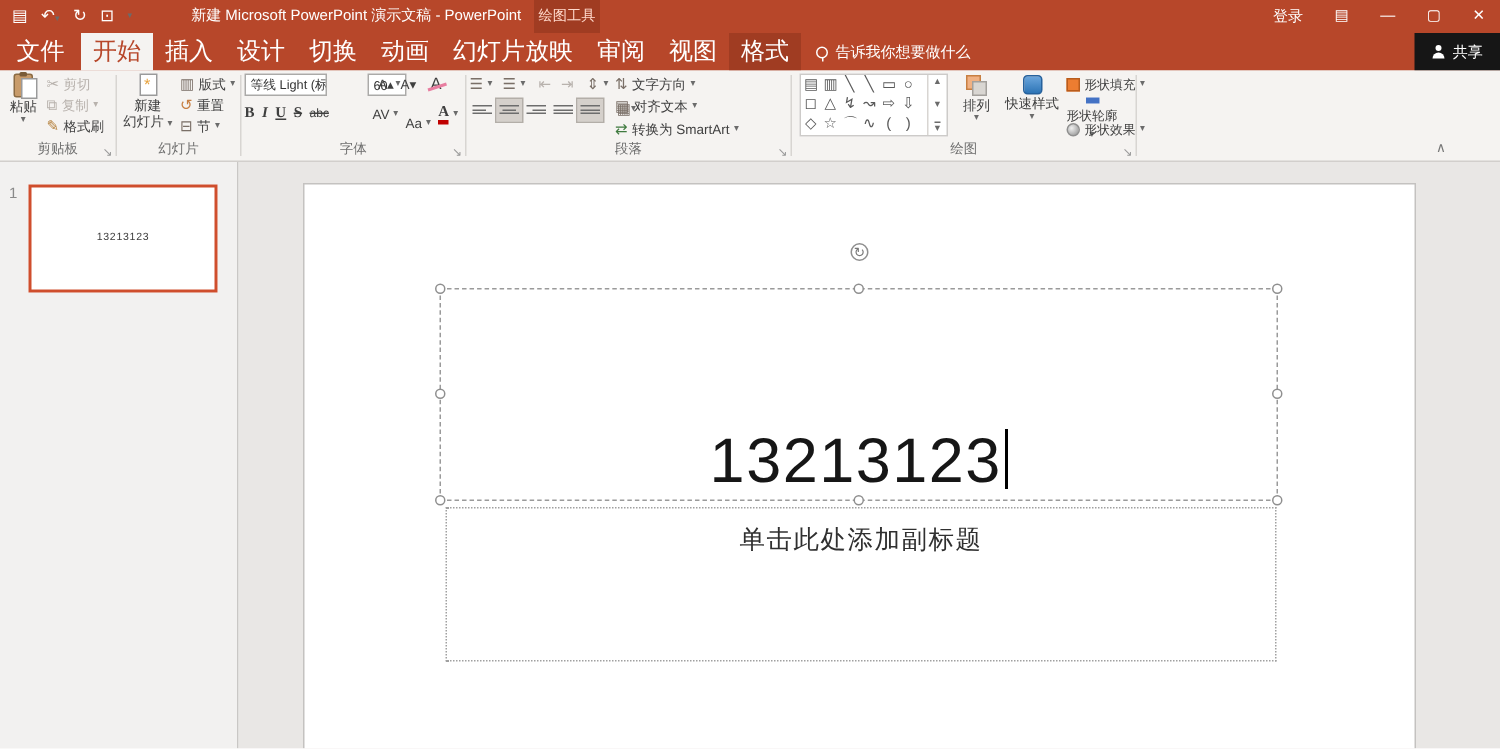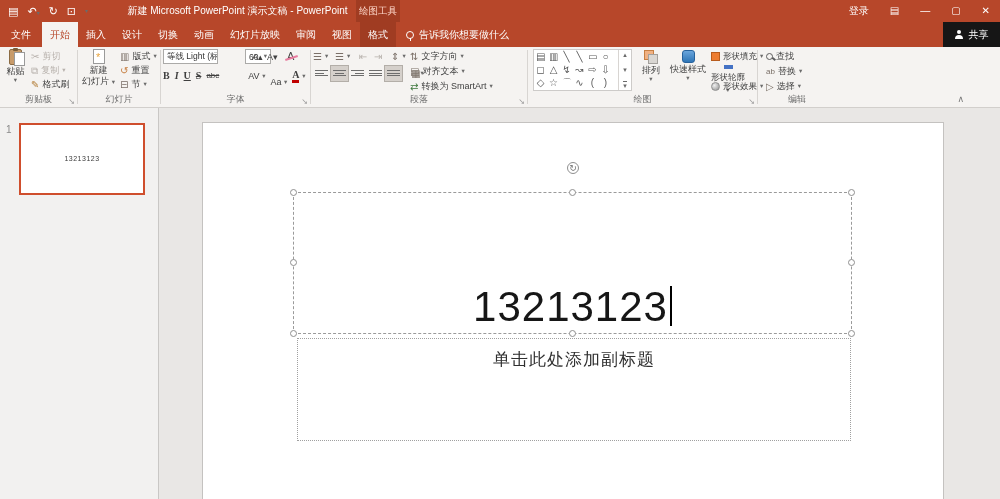--- a/index.html
+++ b/index.html
@@ -12,21 +12,21 @@
   .qat{position:absolute;left:8px;top:0;height:22px;display:flex;align-items:center;gap:9px;font-size:11px;}
   .qat span{cursor:default;line-height:1;}
   .qat .dd{font-size:6px;}
   .win-title{position:absolute;left:105px;top:0;width:265px;height:22px;line-height:22px;text-align:center;font-size:10px;white-space:nowrap;}
   .ctx-head{position:absolute;left:356px;top:0;width:44px;height:22px;background:#a03c22;color:#ffd9cc;font-size:9.5px;text-align:center;line-height:22px;}
   .win-right{position:absolute;right:10px;top:0;height:22px;display:flex;align-items:center;gap:21px;font-size:10px;}
   .win-right .glyph{font-size:10px;line-height:1;}
 
   
   .tabrow{position:absolute;left:0;top:22px;width:1000px;height:25px;background:#b7472a;display:flex;align-items:stretch;}
-  .tab{display:inline-flex;align-items:center;padding:0 8px;font-size:10px;color:#fff;white-space:nowrap;}
+  .tab{display:inline-flex;align-items:center;padding:0 8px;font-size:16px;color:#fff;white-space:nowrap;}
   .tab.file{padding:0 11px;}
   .tab.sel{background:#f5f3f1;color:#b7472a;}
   .tab.ctx{background:#a03c22;}
   .tellme{display:inline-flex;align-items:center;gap:5px;padding:0 10px;font-size:10px;color:#fff;white-space:nowrap;}
   .bulb{width:8px;height:8px;border:1px solid #fff;border-radius:50%;position:relative;}
   .bulb::after{content:'';position:absolute;left:2.5px;bottom:-3px;width:1.5px;height:3px;background:#fff;}
   .share{position:absolute;right:0;top:0;width:57px;height:25px;background:#161616;color:#fff;display:flex;align-items:center;justify-content:center;gap:5px;font-size:10px;}
   .person{position:relative;width:9px;height:9px;}
   .person::before{content:'';position:absolute;top:0;left:2.5px;width:4px;height:4px;border-radius:50%;background:#fff;}
   .person::after{content:'';position:absolute;bottom:0;left:0.5px;width:8px;height:4px;border-radius:4px 4px 0 0;background:#fff;}
@@ -352,37 +352,20 @@
       <div class="rb" style="left:183px;top:33px;font-size:8.5px;">
         <span class="sw eff"></span>
         <span>形状效果</span>
           <span class="dd">▾</span>
       </div>
       <div class="glab">绘图</div>
       <span class="lnch">↘</span>
     </div>
     <div class="gsep" style="left:757px;"></div>
 
-    <div class="grp" style="left:758px;width:78px;">
-      <div class="rb" style="left:8px;top:3px;">
-        <span class="mag"></span>
-        <span>查找</span>
-      </div>
-      <div class="rb" style="left:8px;top:18px;">
-        <span class="ic" style="font-size:8px;">ab</span>
-        <span>替换</span>
-          <span class="dd">▾</span>
-      </div>
-      <div class="rb" style="left:8px;top:33px;">
-        <span class="ic">▷</span>
-        <span>选择</span>
-          <span class="dd">▾</span>
-      </div>
-      <div class="glab">编辑</div>
-    </div>
 
     <span class="collapse">∧</span>
   </div>
 
   <div class="content">
     <div class="panel">
       <span class="slidenum">1</span>
       <div class="thumb">
         <div class="thumb-text">13213123</div>
       </div>

